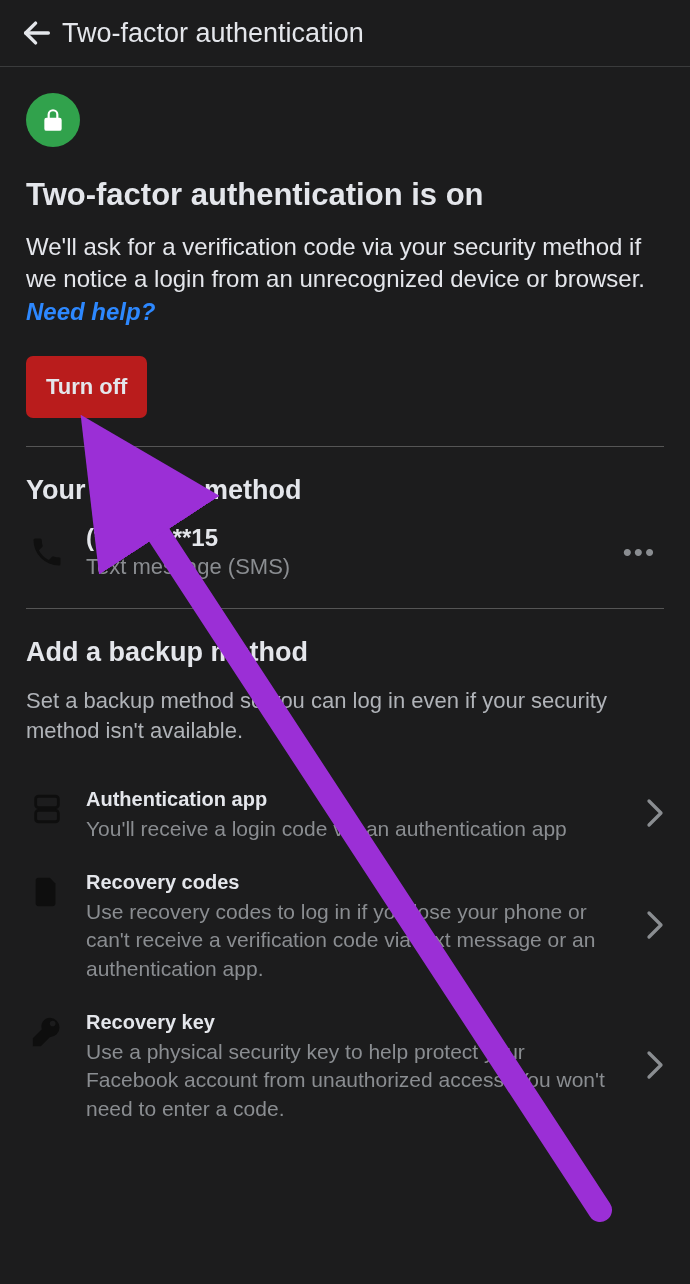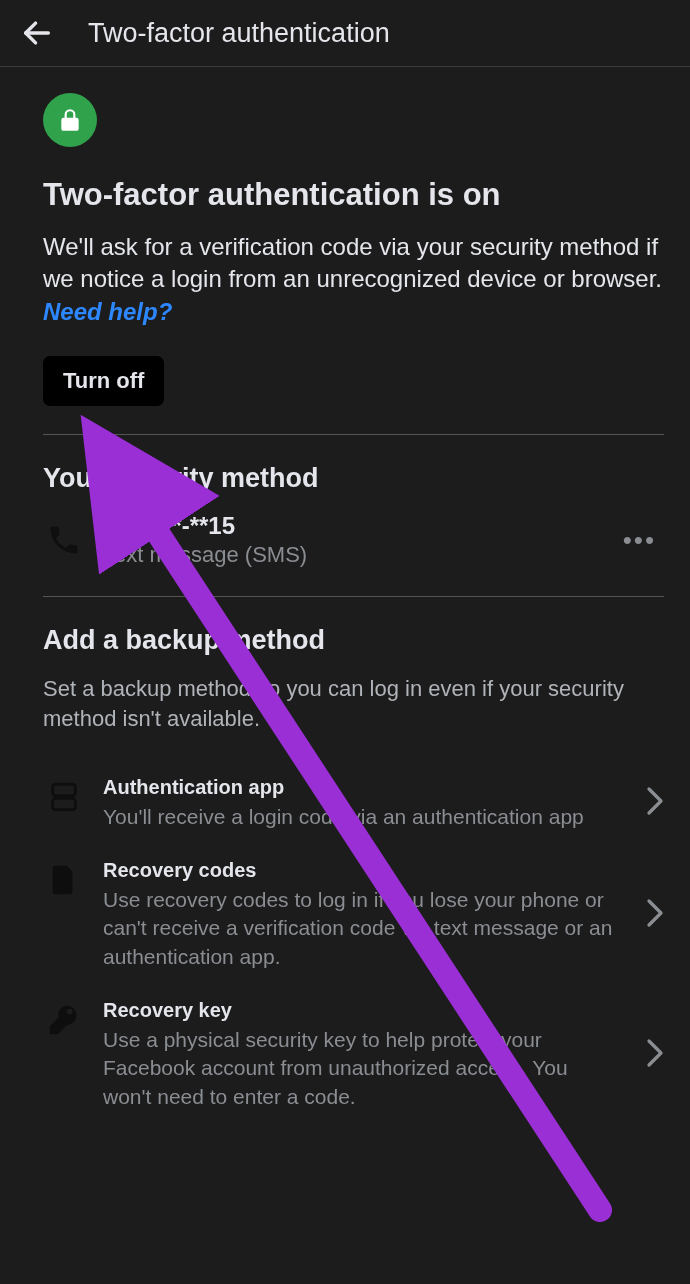--- a/index.html
+++ b/index.html
@@ -10,29 +10,29 @@
     color: #e4e6eb;
     font-family: -apple-system, Helvetica Neue, Arial, sans-serif;
     overflow: hidden;
     position: relative;
   }
   .header {
     display: flex;
     align-items: center;
     padding: 16px 20px;
     border-bottom: 1px solid #3a3b3c;
-    gap: 34px;
+    gap: 8px;
   }
   .header .back svg { display: block; }
   .header-title {
     font-size: 27px;
     color: #e4e6eb;
     font-weight: 400;
   }
-  .content { padding: 26px 26px 0 26px; margin-left: 17px; }
+  .content { padding: 26px 26px 0 26px; }
   .lock-badge {
     width: 54px; height: 54px;
     background: #31a24c;
     border-radius: 50%;
     display: flex; align-items: center; justify-content: center;
     margin-bottom: 30px;
   }
   .lock-badge svg { width: 26px; height: 26px; }
   h1.main-title {
     font-size: 31px;
@@ -41,26 +41,26 @@
     margin-bottom: 18px;
   }
   .desc {
     font-size: 24px;
     line-height: 1.35;
     color: #e4e6eb;
     margin-bottom: 28px;
   }
   .desc a { color: #2d88ff; text-decoration: none; font-weight: 600; font-style: italic; }
   .turnoff-btn {
-    background: #000000;
+    background: #b91c1c;
     color: #e4e6eb;
     border: none;
     font-size: 22px;
     font-weight: 600;
-    padding: 12px 20px;
+    padding: 18px 20px;
     border-radius: 7px;
     cursor: pointer;
   }
   .divider {
     border: none;
     border-top: 1px solid #555;
     margin: 28px 0;
   }
   h2.section {
     font-size: 27px;

